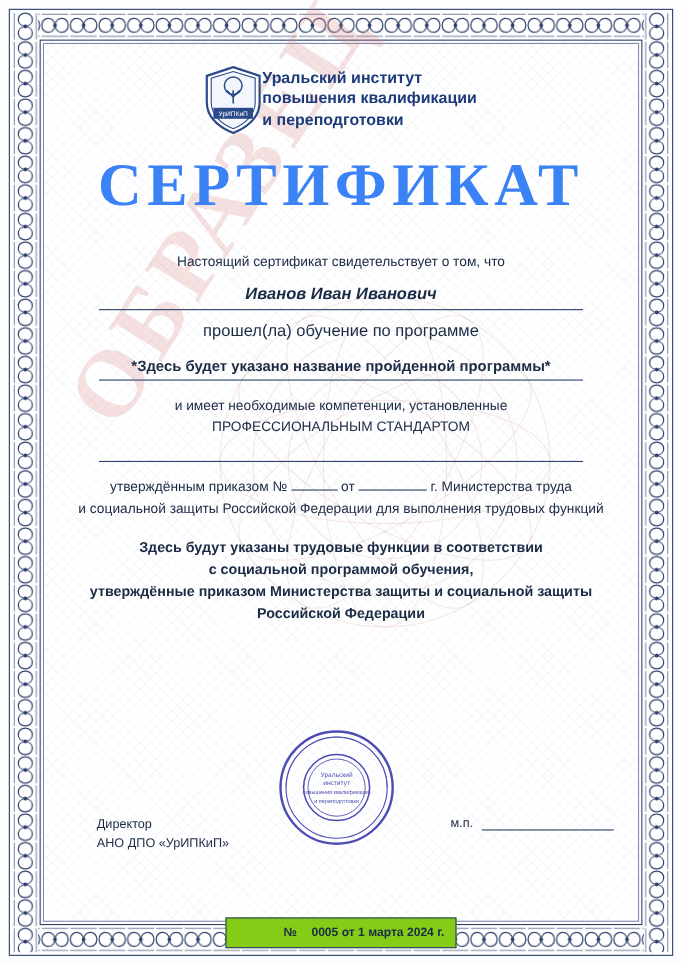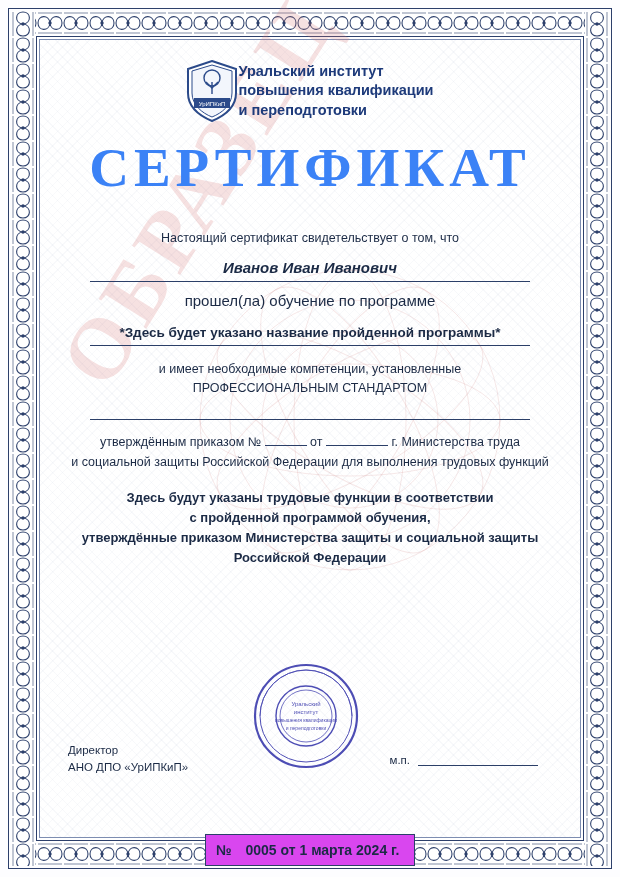--- a/index.html
+++ b/index.html
@@ -186,24 +186,24 @@
   .functions {
     margin-top: 16px;
     font-size: 13px;
     font-weight: bold;
     line-height: 1.55;
   }
 
   
   .sign-block {
     position: absolute;
-    left: 68px; top: 742px;
+    left: 88px; top: 742px;
     width: 470px;
     display: flex;
-    align-items: center;
+    align-items: flex-start;
     justify-content: space-between;
     font-size: 11.5px;
   }
   .sign-left { text-align: left; line-height: 1.5; }
   .sign-right {
     display: flex;
     align-items: flex-end;
     gap: 8px;
   }
   .mp { font-size: 11.5px; }
@@ -230,24 +230,24 @@
     line-height: 1.55;
     color: #6f7b95;
   }
 
   .number-box {
     position: absolute;
     left: 205px; top: 834px;
     width: 210px;
     box-sizing: border-box;
     border: 1px solid #2b3f68;
-    background: #d946ef;
+    background: #84cc16;
     padding: 7px 10px;
-    text-align: left;
-    font-size: 14px;
+    text-align: right;
+    font-size: 11px;
     font-weight: bold;
     color: #1b2a45;
   }
   .number-box .hash { font-weight: bold; margin-right: 10px; }
 </style>
 </head>
 <body>
 
 <div class="page">
 
@@ -367,21 +367,21 @@
         <span class="gap gap-short"></span>
         <span>от</span>
         <span class="gap gap-mid"></span>
         <span>г. Министерства труда</span>
       </div>
       <div>и социальной защиты Российской Федерации для выполнения трудовых функций</div>
     </div>
 
     <div class="functions">
       <div>Здесь будут указаны трудовые функции в соответствии</div>
-      <div>с пройденной программой обучения,</div>
+      <div>с социальной программой обучения,</div>
       <div>утверждённые приказом Министерства защиты и социальной защиты</div>
       <div>Российской Федерации</div>
     </div>
 
   </div>
 
   <div class="stamp">
     <svg width="108" height="108" viewBox="0 0 108 108">
       <g stroke="#2f2fa8" fill="none">
         <circle cx="54" cy="54" r="51" stroke-width="2.2"></circle>

